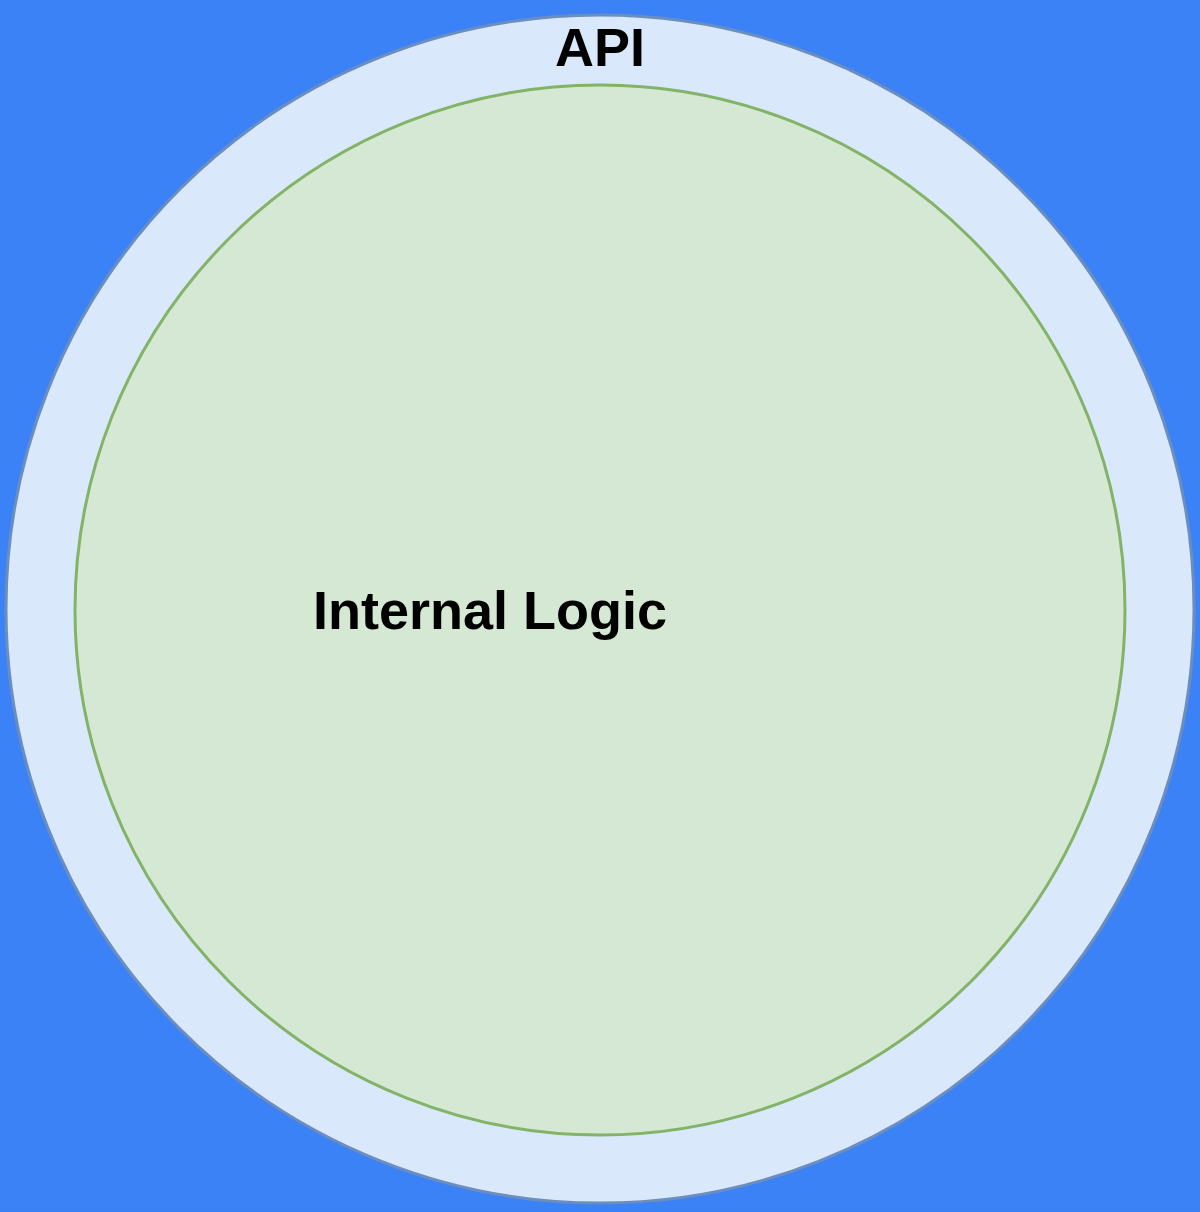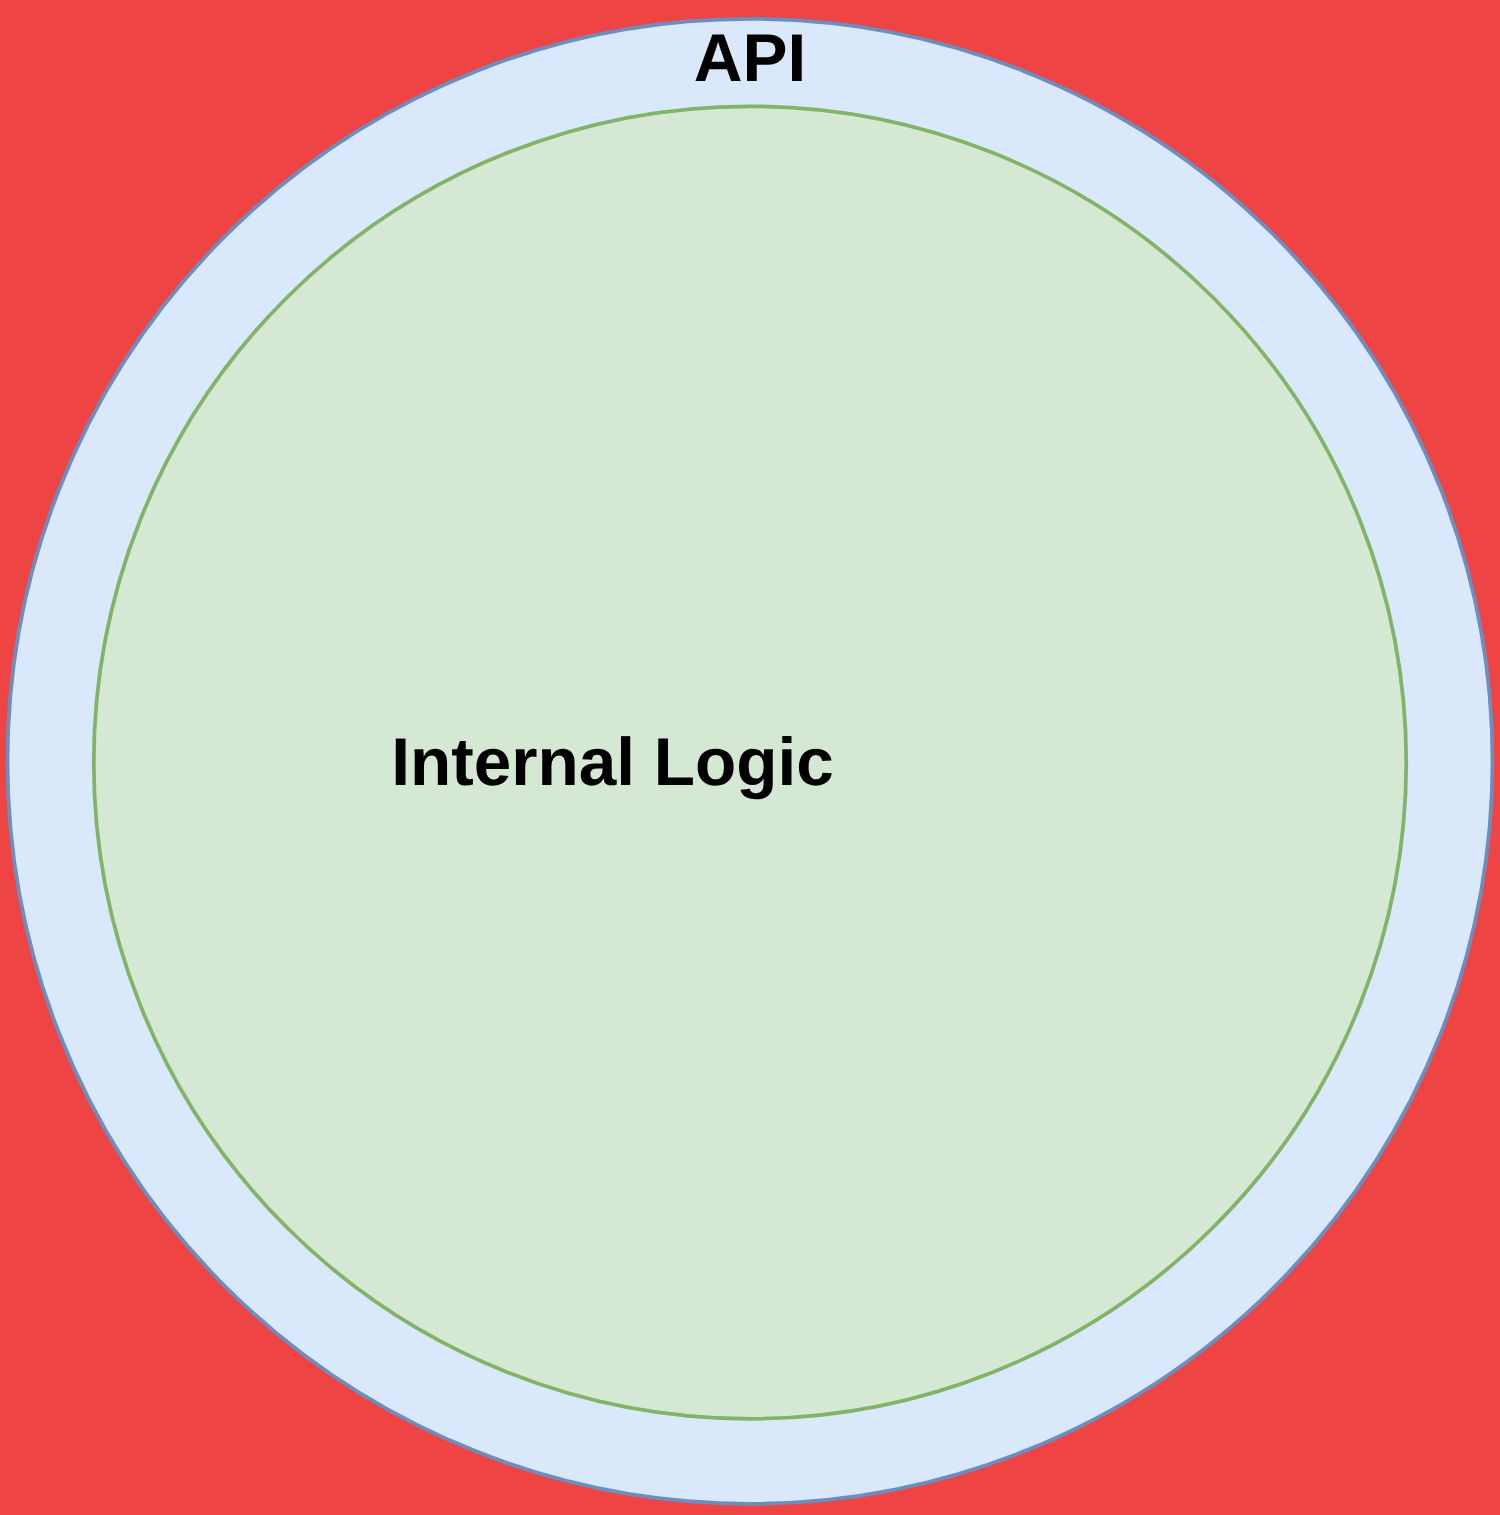--- a/index.html
+++ b/index.html
@@ -47,21 +47,21 @@
   #internal-logic-label {
     left: 0;
     width: 1200px;
     top: 583px;
     font-size: 54px;
   }
 </style>
 </head>
 <body>
 
-<div id="diagram-canvas" style="background: #ef4444;">
+<div id="diagram-canvas" style="background: #3b82f6;">
 
   <svg id="diagram-svg" viewBox="0 0 1200 1212" xmlns="http://www.w3.org/2000/svg">
     <circle id="api-circle" cx="600" cy="609" r="594" fill="#dae8fc" stroke="#6c8ebf" stroke-width="3"></circle>
     <circle id="internal-logic-circle" cx="600" cy="610" r="525" fill="#d5e8d4" stroke="#82b366" stroke-width="3"></circle>
   </svg>
 
   <div class="shape-label" id="api-label" style="font-size: 54px; font-weight: bold; color: rgb(0, 0, 0); left: 0px; width: 1200px; top: 20px;">API</div>
 
   <div class="shape-label" id="internal-logic-label" style="font-size: 54px; font-weight: bold; color: rgb(0, 0, 0); left: 0px; width: 980px; top: 583px;">Internal Logic</div>
 

